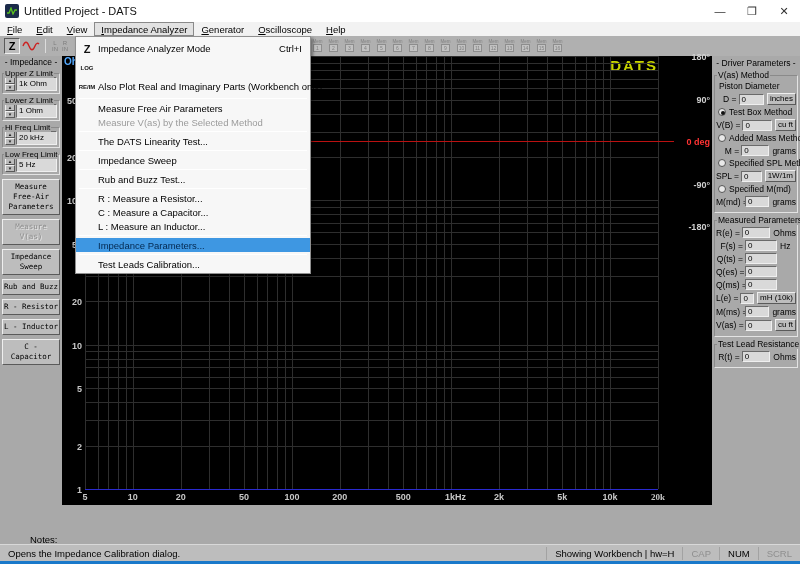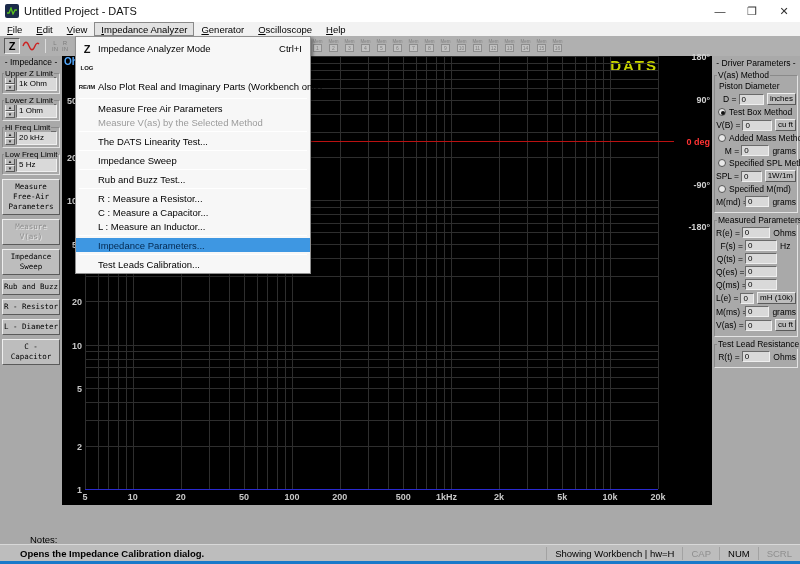--- a/index.html
+++ b/index.html
@@ -91,21 +91,21 @@
   .menu-icon { width:22px; flex:none; text-align:center; font-size:6px; font-weight:bold; color:#111; }
   .menu-icon.big { font-size:11px; }
   .menu-label { white-space:nowrap; }
   .menu-shortcut { margin-left:auto; }
   .menu-item.disabled { color:#9b9b9b; }
   .menu-item.highlighted { background:var(--hl,#3e97e2); color:#03284f; }
   .menu-sep { height:1px; background:#c9c9c9; margin:2px 3px; border-bottom:1px solid #fff; }
   
   .statusbar { position:absolute; left:0; top:544px; width:800px; height:17px; background:#bdbdbd;
     border-top:1px solid #d8d8d8; display:flex; align-items:center; font-size:9.5px; }
-  .sb-msg { padding-left:20px; flex:1;font-weight:bold; }
+  .sb-msg { padding-left:8px; flex:1; }
   .sb-seg { padding:0 8px; border-left:1px solid #a2a2a2; height:13px; display:flex; align-items:center; }
   .sb-dim { color:#8f8f8f; }
   .bottom-strip { position:absolute; left:0; top:561px; width:800px; height:3px; background:#1979ca; }
 </style>
 </head>
 <body>
 
 <div id="app">
 
   <div class="titlebar">
@@ -260,21 +260,21 @@
         </div>
       <div id="side-buttons">
           <div class="side-btn">Measure
 Free-Air
 Parameters</div>
           <div class="side-btn disabled">Measure V(as)</div>
           <div class="side-btn">Impedance
 Sweep</div>
           <div class="side-btn">Rub and Buzz</div>
           <div class="side-btn">R - Resistor</div>
-          <div class="side-btn">L - Diameter</div>
+          <div class="side-btn">L - Inductor</div>
           <div class="side-btn">C - Capacitor</div>
         </div>
     </div>
 
     <div class="chart" id="chart" style="background: rgb(0, 0, 0);">
       <span class="y-unit" style="color: rgb(85, 170, 255);">Ohm</span>
       <span class="chart-logo" style="color: rgb(200, 212, 0);">DATS</span>
     <div class="gridline" style="left: 23px; top: 0px; width: 1px; height: 433px; background: rgb(46, 46, 46);"></div>
         <div class="gridline" style="left: 35.6px; top: 0px; width: 1px; height: 433px; background: rgb(46, 46, 46);"></div>
         <div class="gridline" style="left: 46.2px; top: 0px; width: 1px; height: 433px; background: rgb(46, 46, 46);"></div>
@@ -340,25 +340,25 @@
         <div class="gridline" style="left: 23px; top: 0.1px; width: 573px; height: 1px; background: rgb(46, 46, 46);"></div>
         <div class="hline" style="left: 23px; top: 85px; width: 589px; background: rgb(187, 17, 17);"></div>
         <div class="hline" style="left: 23px; top: 433px; width: 573px; background: rgb(42, 42, 208);"></div>
         <div class="chart-label" style="top: 436px; left: 8px; width: 30px; text-align: center; color: rgb(200, 200, 200);">5</div>
         <div class="chart-label" style="top: 436px; left: 55.8865px; width: 30px; text-align: center; color: rgb(200, 200, 200);">10</div>
         <div class="chart-label" style="top: 436px; left: 103.773px; width: 30px; text-align: center; color: rgb(200, 200, 200);">20</div>
         <div class="chart-label" style="top: 436px; left: 167.076px; width: 30px; text-align: center; color: rgb(200, 200, 200);">50</div>
         <div class="chart-label" style="top: 436px; left: 214.962px; width: 30px; text-align: center; color: rgb(200, 200, 200);">100</div>
         <div class="chart-label" style="top: 436px; left: 262.849px; width: 30px; text-align: center; color: rgb(200, 200, 200);">200</div>
         <div class="chart-label" style="top: 436px; left: 326.151px; width: 30px; text-align: center; color: rgb(200, 200, 200);">500</div>
-        <div class="chart-label" style="top: 436px; left: 374.038px; width: 30px; text-align: left; color: rgb(200, 200, 200);">1kHz</div>
+        <div class="chart-label" style="top: 436px; left: 374.038px; width: 30px; text-align: right; color: rgb(200, 200, 200);">1kHz</div>
         <div class="chart-label" style="top: 436px; left: 421.924px; width: 30px; text-align: center; color: rgb(200, 200, 200);">2k</div>
         <div class="chart-label" style="top: 436px; left: 485.227px; width: 30px; text-align: center; color: rgb(200, 200, 200);">5k</div>
         <div class="chart-label" style="top: 436px; left: 533.113px; width: 30px; text-align: center; color: rgb(200, 200, 200);">10k</div>
-        <div class="chart-label" style="top: 436px; left: 581px; width: 30px; text-align: center; color: rgb(200, 200, 200);">20k</div>
+        <div class="chart-label" style="top: 436px; left: 581px; width: 30px; text-align: center; color: rgb(200, 200, 200); font-family: Liberation Serif, serif;">20k</div>
         <div class="chart-label" style="top: 429px; left: 0px; width: 20px; text-align: right; color: rgb(200, 200, 200);">1</div>
         <div class="chart-label" style="top: 385.561px; left: 0px; width: 20px; text-align: right; color: rgb(200, 200, 200);">2</div>
         <div class="chart-label" style="top: 328.139px; left: 0px; width: 20px; text-align: right; color: rgb(200, 200, 200);">5</div>
         <div class="chart-label" style="top: 284.7px; left: 0px; width: 20px; text-align: right; color: rgb(200, 200, 200);">10</div>
         <div class="chart-label" style="top: 241.261px; left: 0px; width: 20px; text-align: right; color: rgb(200, 200, 200);">20</div>
         <div class="chart-label" style="top: 183.839px; left: 0px; width: 20px; text-align: right; color: rgb(200, 200, 200);">50</div>
         <div class="chart-label" style="top: 140.4px; left: 0px; width: 20px; text-align: right; color: rgb(200, 200, 200);">100</div>
         <div class="chart-label" style="top: 96.9614px; left: 0px; width: 20px; text-align: right; color: rgb(200, 200, 200);">200</div>
         <div class="chart-label" style="top: 39.5386px; left: 0px; width: 20px; text-align: right; color: rgb(200, 200, 200);">500</div>
         <div class="phase-label" style="top: -4px; color: rgb(208, 208, 208);">180°</div>

